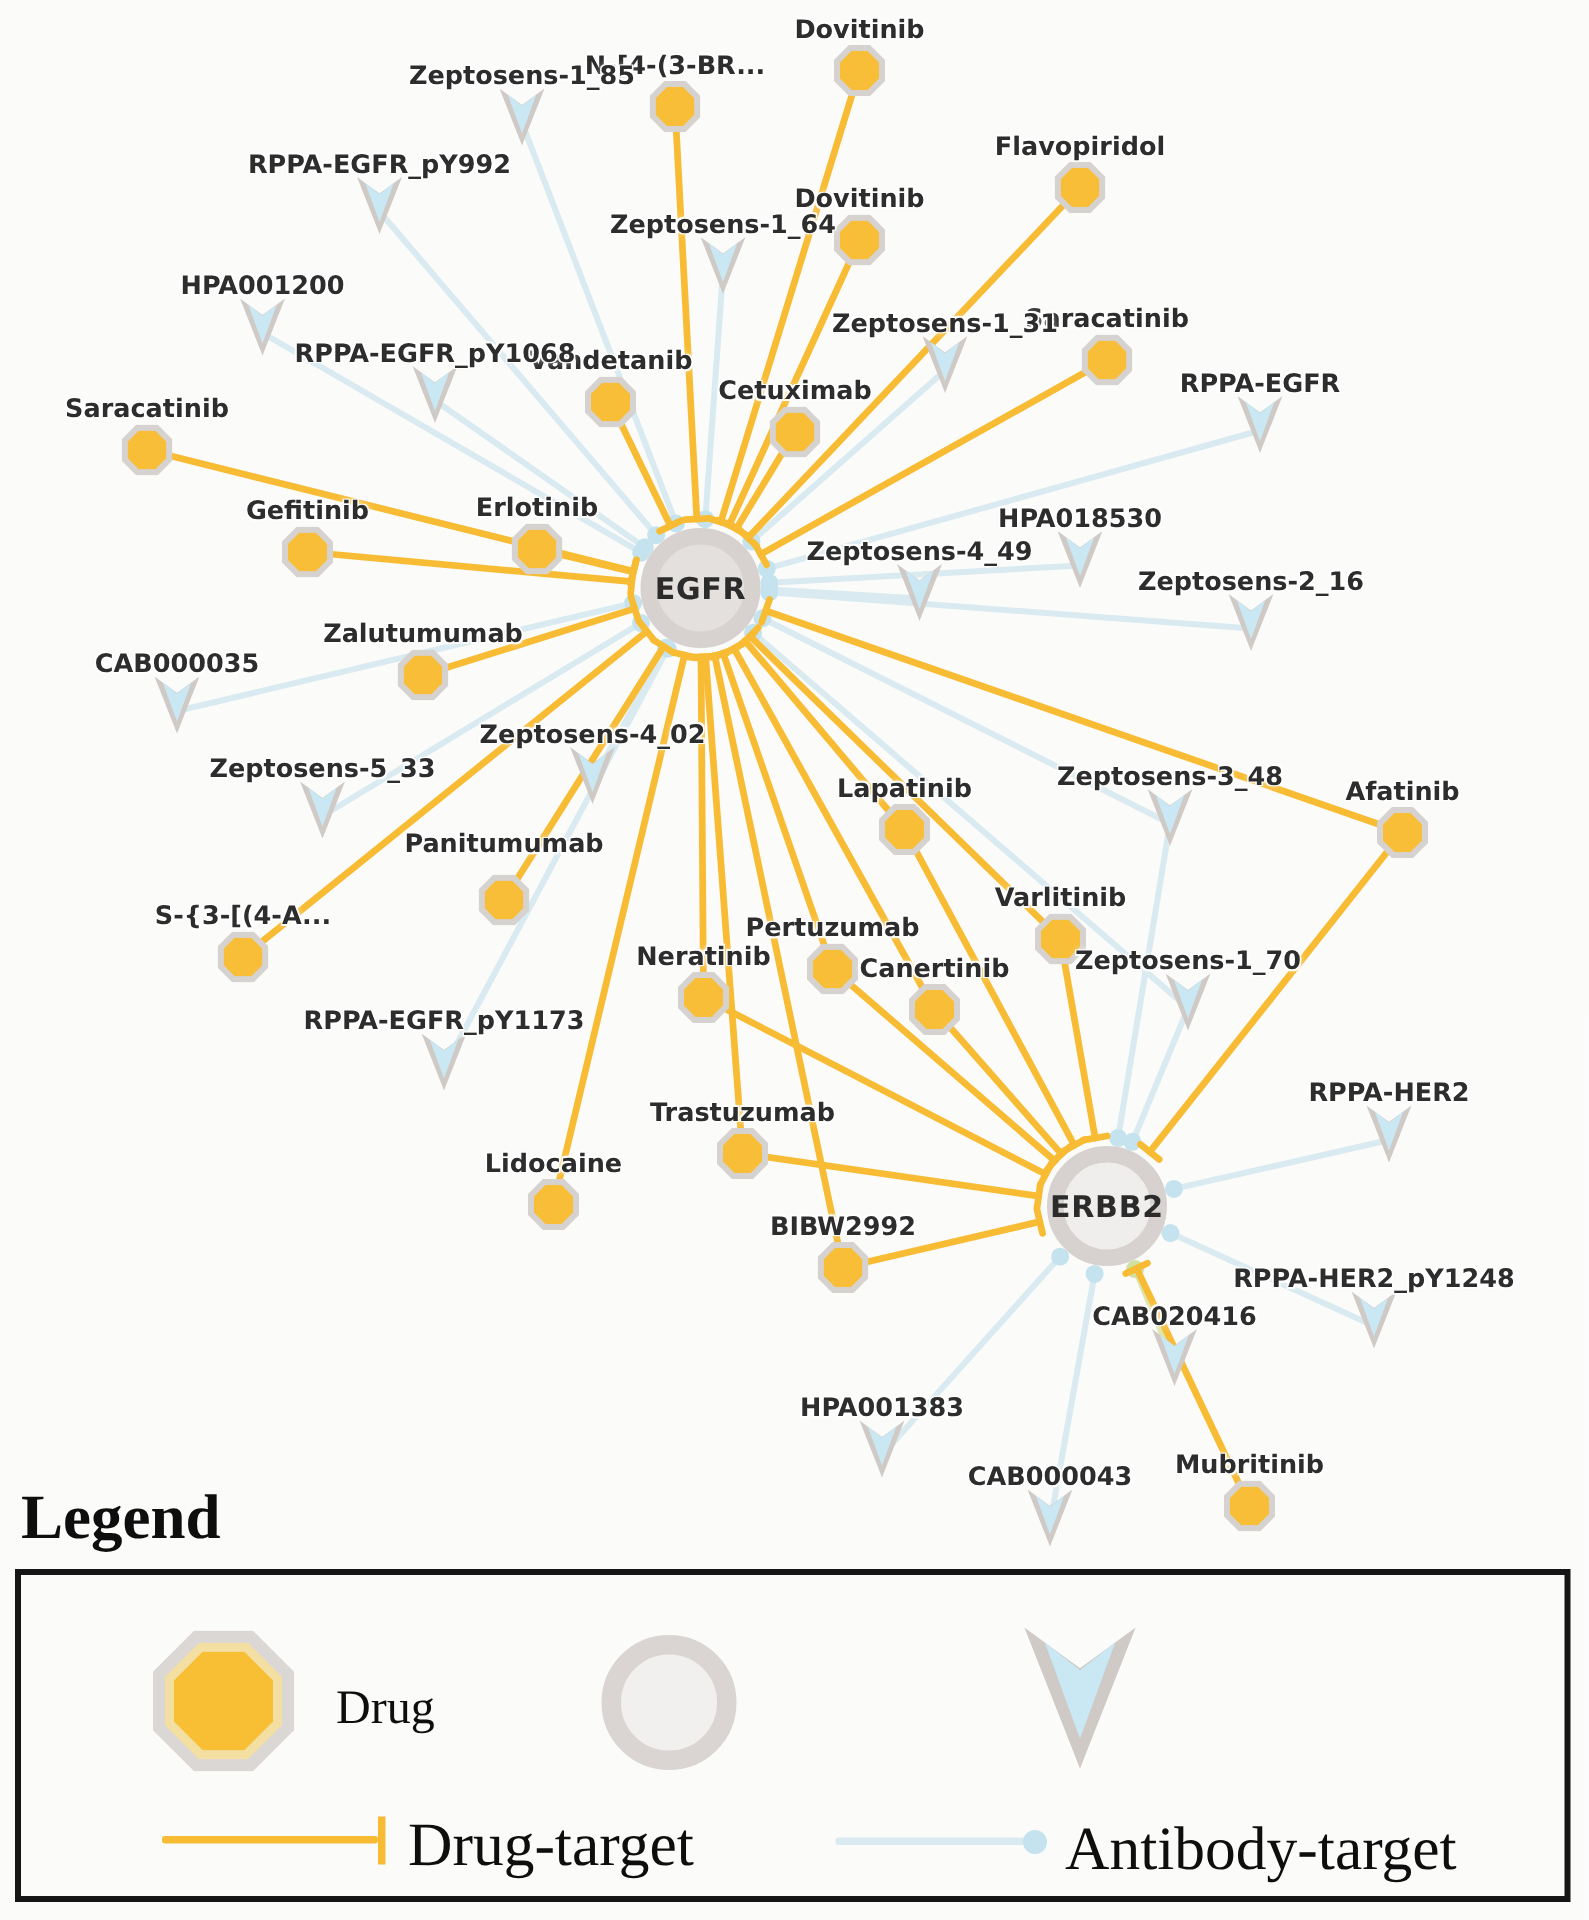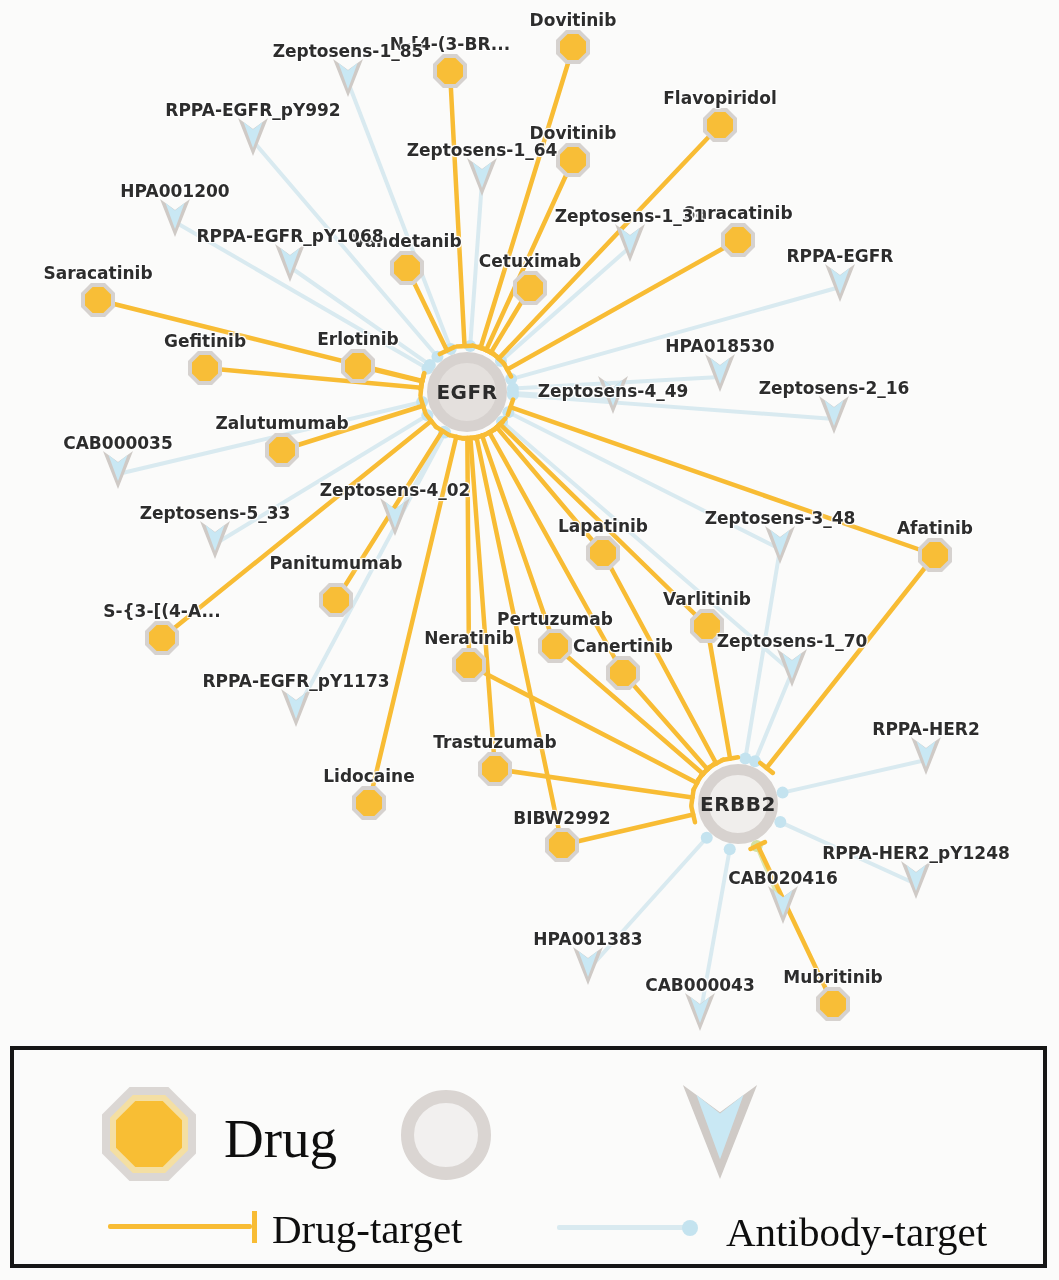--- a/index.html
+++ b/index.html
@@ -22,21 +22,21 @@
               clip-path:polygon(29.3% 0%,70.7% 0%,100% 29.3%,100% 70.7%,70.7% 100%,29.3% 100%,0% 70.7%,0% 29.3%);}
   .chev{position:absolute;transform:translate(-50%,-50%);z-index:21;}
   .chev-outer{fill:#CFCAC6;}
   .chev-inner{fill:#C9E8F4;}
   
   #legend-title{position:absolute;left:14px;top:988px;font-family:"Liberation Serif","DejaVu Serif",serif;
                 font-weight:bold;font-size:42px;color:#0e0e0e;z-index:40;}
   #legend-box{position:absolute;left:10px;top:1046px;width:1029px;height:214px;
               border:4px solid #161616;background:#FBFBFA;z-index:40;}
   .lg-abs{position:absolute;}
-  .lg-text{font-family:"Liberation Serif","DejaVu Serif",serif;font-size:55px;color:#0e0e0e;
+  .lg-text{font-family:"Liberation Serif","DejaVu Serif",serif;font-size:32px;color:#0e0e0e;
            transform:translateY(-50%);white-space:nowrap;}
   .lg-text-sm{font-family:"Liberation Serif","DejaVu Serif",serif;font-size:41px;color:#0e0e0e;
               transform:translateY(-50%);white-space:nowrap;}
   .lg-octa-outer{width:94px;height:94px;background:#DBD7D4;
        clip-path:polygon(29.3% 0%,70.7% 0%,100% 29.3%,100% 70.7%,70.7% 100%,29.3% 100%,0% 70.7%,0% 29.3%);}
   .lg-octa-mid{position:absolute;left:8px;top:8px;width:78px;height:78px;background:#F4DFA3;
        clip-path:polygon(29.3% 0%,70.7% 0%,100% 29.3%,100% 70.7%,70.7% 100%,29.3% 100%,0% 70.7%,0% 29.3%);}
   .lg-octa-inner{position:absolute;left:14px;top:14px;width:66px;height:66px;background:#F8BE34;
        clip-path:polygon(29.3% 0%,70.7% 0%,100% 29.3%,100% 70.7%,70.7% 100%,29.3% 100%,0% 70.7%,0% 29.3%);}
   .lg-gene{width:64px;height:64px;border-radius:50%;border:13px solid #DAD5D2;background:#F2F0EF;}
@@ -295,21 +295,21 @@
       <div class="nlabel" style="left: 840px; top: 256px;">RPPA-EGFR</div>
       <svg class="chev" width="30" height="38" viewBox="0 0 30 38" style="left: 720px; top: 373px;">
         <polygon points="0,0 15,11 30,0 15,38" class="chev-outer"></polygon>
         <polygon points="5.5,4 15,11.5 24.5,4 15,30" class="chev-inner"></polygon>
       </svg>
       <div class="nlabel" style="left: 720px; top: 346px;">HPA018530</div>
       <svg class="chev" width="30" height="38" viewBox="0 0 30 38" style="left: 613px; top: 395px;">
         <polygon points="0,0 15,11 30,0 15,38" class="chev-outer"></polygon>
         <polygon points="5.5,4 15,11.5 24.5,4 15,30" class="chev-inner"></polygon>
       </svg>
-      <div class="nlabel" style="left: 613px; top: 368px; margin-top: 23px;">Zeptosens-4_49</div>
+      <div class="nlabel" style="left: 613px; top: 368px;">Zeptosens-4_49</div>
       <svg class="chev" width="30" height="38" viewBox="0 0 30 38" style="left: 834px; top: 415px;">
         <polygon points="0,0 15,11 30,0 15,38" class="chev-outer"></polygon>
         <polygon points="5.5,4 15,11.5 24.5,4 15,30" class="chev-inner"></polygon>
       </svg>
       <div class="nlabel" style="left: 834px; top: 388px;">Zeptosens-2_16</div>
       <svg class="chev" width="30" height="38" viewBox="0 0 30 38" style="left: 118px; top: 470px;">
         <polygon points="0,0 15,11 30,0 15,38" class="chev-outer"></polygon>
         <polygon points="5.5,4 15,11.5 24.5,4 15,30" class="chev-inner"></polygon>
       </svg>
       <div class="nlabel" style="left: 118px; top: 443px;">CAB000035</div>
@@ -358,20 +358,21 @@
         <polygon points="5.5,4 15,11.5 24.5,4 15,30" class="chev-inner"></polygon>
       </svg>
       <div class="nlabel" style="left: 588px; top: 939px;">HPA001383</div>
       <svg class="chev" width="30" height="38" viewBox="0 0 30 38" style="left: 700px; top: 1012px;">
         <polygon points="0,0 15,11 30,0 15,38" class="chev-outer"></polygon>
         <polygon points="5.5,4 15,11.5 24.5,4 15,30" class="chev-inner"></polygon>
       </svg>
       <div class="nlabel" style="left: 700px; top: 985px;">CAB000043</div>
     </div>
 
+  <div id="legend-title">Legend</div>
 
   <div id="legend-box">
     <div class="lg-abs" style="left:88px;top:37px;">
       <div class="lg-octa-outer">
         <div class="lg-octa-mid"></div>
         <div class="lg-octa-inner"></div>
       </div>
     </div>
     <div class="lg-abs lg-text" style="left:210px;top:88px;">Drug</div>
 
@@ -383,15 +384,15 @@
       <polygon class="chev-outer" points="0,0 15,11 30,0 15,38"></polygon>
       <polygon class="chev-inner" points="5.5,4 15,11.5 24.5,4 15,30"></polygon>
     </svg>
 
     <div class="lg-abs lg-line-drug" style="left:94px;top:174px;"></div>
     <div class="lg-abs lg-tee" style="left:238px;top:161px;"></div>
     <div class="lg-abs lg-text-sm" style="left:258px;top:179px;">Drug-target</div>
 
     <div class="lg-abs lg-line-ab" style="left:543px;top:175px;"></div>
     <div class="lg-abs lg-dot" style="left:668px;top:170px;"></div>
-    <div class="lg-abs lg-text-sm" style="left:696px;top:182px;margin-left:16px;">Antibody-target</div>
+    <div class="lg-abs lg-text-sm" style="left:696px;top:182px;">Antibody-target</div>
   </div>
 </div>
 
 </body></html>

